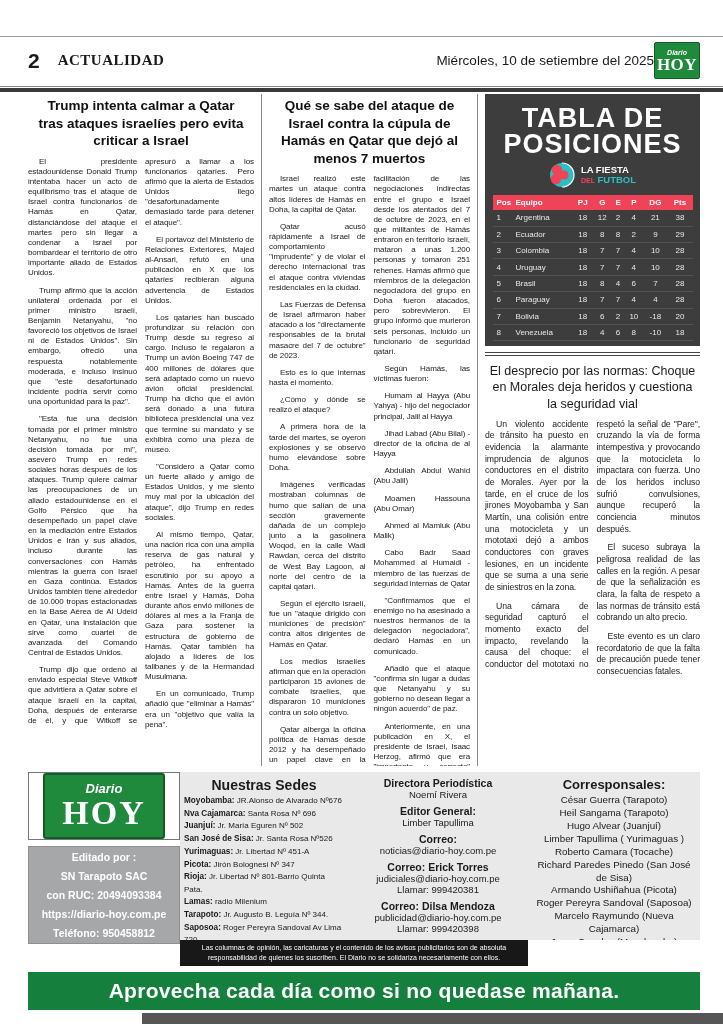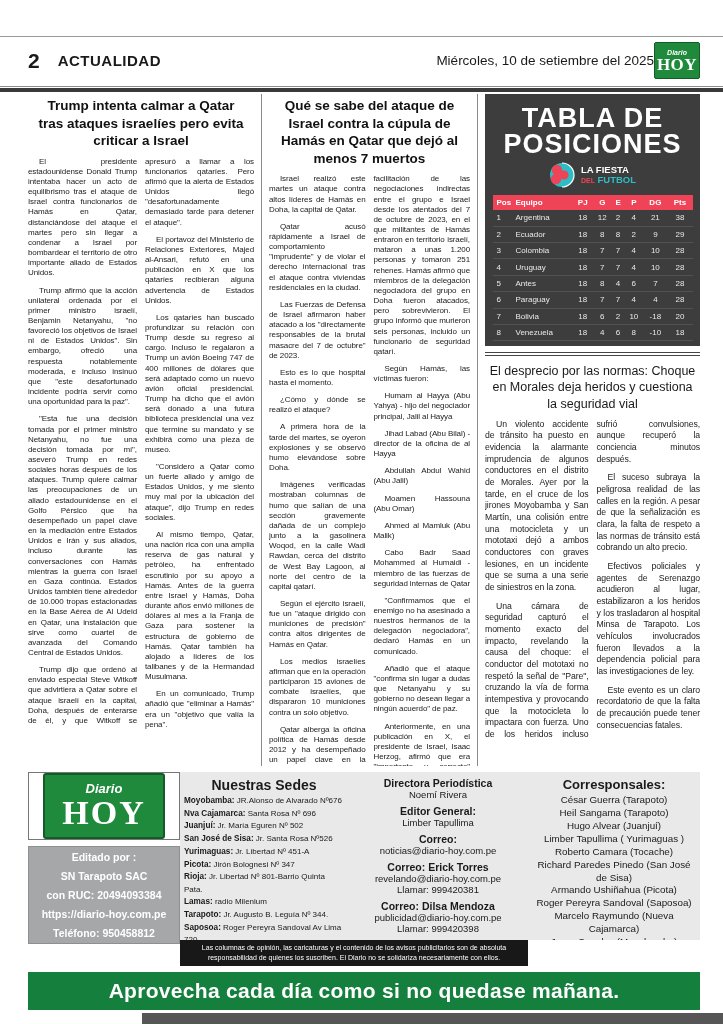--- a/index.html
+++ b/index.html
@@ -4,21 +4,21 @@
 <style>
   * { margin:0; padding:0; box-sizing:border-box; }
   html,body { background:#d8d8d8; }
   .page { width:723px; height:1024px; position:relative; background:#fff;
           font-family:"Liberation Sans", sans-serif; color:#1a1a1a; overflow:hidden; }
   .top-hairline { position:absolute; top:36px; left:0; right:0; height:1px; background:#9a9a9a; }
 
   
   .masthead { position:absolute; top:42px; left:28px; right:23px; display:flex; align-items:center; }
   .page-num { font-size:21px; font-weight:bold; }
-  .section-name { font-size:15px; font-weight:bold; letter-spacing:0.5px; margin-left:18px; }
+  .section-name { font-size:15px; font-weight:bold; letter-spacing:0.5px; margin-left:18px;font-family:Liberation Serif, serif; }
   .date-line { margin-left:auto; font-size:13.5px; }
   .logo-sm { width:46px; height:37px; background:#1f8a3c; border:1px solid #145c27; border-radius:2px;
              display:flex; flex-direction:column; align-items:center; justify-content:center; }
   .logo-sm .d { color:#fff; font-size:7px; font-weight:bold; font-style:italic; line-height:1; }
   .logo-sm .h { color:#fff; font-family:"Liberation Serif", serif; font-weight:bold; font-size:17px; line-height:1; letter-spacing:0.5px; }
   .head-rule { position:absolute; top:86px; left:0; right:0; }
   .head-rule .thin { height:1px; background:#8a8a8a; }
   .head-rule .thick { height:4px; background:#3a3a3a; margin-top:1px; }
 
   
@@ -125,21 +125,21 @@
           <p>En un comunicado, Trump añadió que "eliminar a Hamás" era un "objetivo que valía la pena".</p>
         </div>
     </article>
 
     <article class="art art-mid">
       <h1 class="headline">Qué se sabe del ataque de Israel contra la cúpula de Hamás en Qatar que dejó al menos 7 muertos</h1>
       <div class="body-cols">
           <p>Israel realizó este martes un ataque contra altos líderes de Hamás en Doha, la capital de Qatar.</p>
           <p>Qatar acusó rápidamente a Israel de comportamiento "imprudente" y de violar el derecho internacional tras el ataque contra viviendas residenciales en la ciudad.</p>
           <p>Las Fuerzas de Defensa de Israel afirmaron haber atacado a los "directamente responsables de la brutal masacre del 7 de octubre" de 2023.</p>
-          <p>Esto es lo que hospital hasta el momento.</p>
+          <p>Esto es lo que internas hasta el momento.</p>
           <p>¿Cómo y dónde se realizó el ataque?</p>
           <p>A primera hora de la tarde del martes, se oyeron explosiones y se observó humo elevándose sobre Doha.</p>
           <p>Imágenes verificadas mostraban columnas de humo que salían de una sección gravemente dañada de un complejo junto a la gasolinera Woqod, en la calle Wadi Rawdan, cerca del distrito de West Bay Lagoon, al norte del centro de la capital qatarí.</p>
           <p>Según el ejército israelí, fue un "ataque dirigido con municiones de precisión" contra altos dirigentes de Hamás en Qatar.</p>
           <p>Los medios israelíes afirman que en la operación participaron 15 aviones de combate israelíes, que dispararon 10 municiones contra un solo objetivo.</p>
           <p>Qatar alberga la oficina política de Hamás desde 2012 y ha desempeñado un papel clave en la facilitación de las negociaciones indirectas entre el grupo e Israel desde los atentados del 7 de octubre de 2023, en el que militantes de Hamás entraron en territorio israelí, mataron a unas 1.200 personas y tomaron 251 rehenes. Hamás afirmó que miembros de la delegación negociadora del grupo en Doha fueron atacados, pero sobrevivieron. El grupo informó que murieron seis personas, incluido un funcionario de seguridad qatarí.</p>
           <p>Según Hamás, las víctimas fueron:</p>
           <p>Humam al Hayya (Abu Yahya) - hijo del negociador principal, Jalil al Hayya</p>
           <p>Jihad Labad (Abu Bilal) - director de la oficina de al Hayya</p>
           <p>Abdullah Abdul Wahid (Abu Jalil)</p>
@@ -221,21 +221,21 @@
                 <td>Uruguay</td>
                 <td>18</td>
                 <td>7</td>
                 <td>7</td>
                 <td>4</td>
                 <td>10</td>
                 <td>28</td>
               </tr>
               <tr>
                 <td>5</td>
-                <td>Antes</td>
+                <td>Brasil</td>
                 <td>18</td>
                 <td>8</td>
                 <td>4</td>
                 <td>6</td>
                 <td>7</td>
                 <td>28</td>
               </tr>
               <tr>
                 <td>6</td>
                 <td>Paraguay</td>
@@ -281,21 +281,20 @@
       </div>
 
       <div class="mid-rule"></div>
 
       <article class="art-acc">
         <h2 class="headline2">El desprecio por las normas: Choque en Morales deja heridos y cuestiona la seguridad vial</h2>
         <div class="body-cols">
             <p>Un violento accidente de tránsito ha puesto en evidencia la alarmante imprudencia de algunos conductores en el distrito de Morales. Ayer por la tarde, en el cruce de los jirones Moyobamba y San Martín, una colisión entre una motocicleta y un mototaxi dejó a ambos conductores con graves lesiones, en un incidente que se suma a una serie de siniestros en la zona.</p>
             <p>Una cámara de seguridad capturó el momento exacto del impacto, revelando la causa del choque: el conductor del mototaxi no respetó la señal de "Pare", cruzando la vía de forma intempestiva y provocando que la motocicleta lo impactara con fuerza. Uno de los heridos incluso sufrió convulsiones, aunque recuperó la conciencia minutos después.</p>
             <p>El suceso subraya la peligrosa realidad de las calles en la región. A pesar de que la señalización es clara, la falta de respeto a las normas de tránsito está cobrando un alto precio.</p>
-            <p>Efectivos policiales y agentes de Serenazgo acudieron al lugar, estabilizaron a los heridos y los trasladaron al hospital Minsa de Tarapoto. Los vehículos involucrados fueron llevados a la dependencia policial para las investigaciones de ley.</p>
             <p>Este evento es un claro recordatorio de que la falta de precaución puede tener consecuencias fatales.</p>
           </div>
       </article>
     </section>
   </main>
 
   <footer class="paper-footer">
     <div class="pub-col">
       <div class="logo-box">
         <div class="logo-lg">
@@ -320,21 +319,21 @@
         <div class="staff-block">
           <div class="role">Editor General:</div>
           <div class="line">Limber Tapullima</div>
         </div>
         <div class="staff-block">
           <div class="role">Correo:</div>
           <div class="line">noticias@diario-hoy.com.pe</div>
         </div>
         <div class="staff-block">
           <div class="role">Correo: Erick Torres</div>
-          <div class="line">revelando@diario-hoy.com.pe</div>
+          <div class="line">judiciales@diario-hoy.com.pe</div>
           <div class="line">Llamar: 999420381</div>
         </div>
         <div class="staff-block">
           <div class="role">Correo: Dilsa Mendoza</div>
           <div class="line">publicidad@diario-hoy.com.pe</div>
           <div class="line">Llamar: 999420398</div>
         </div>
       </div>
 
     <div class="corr-col">

